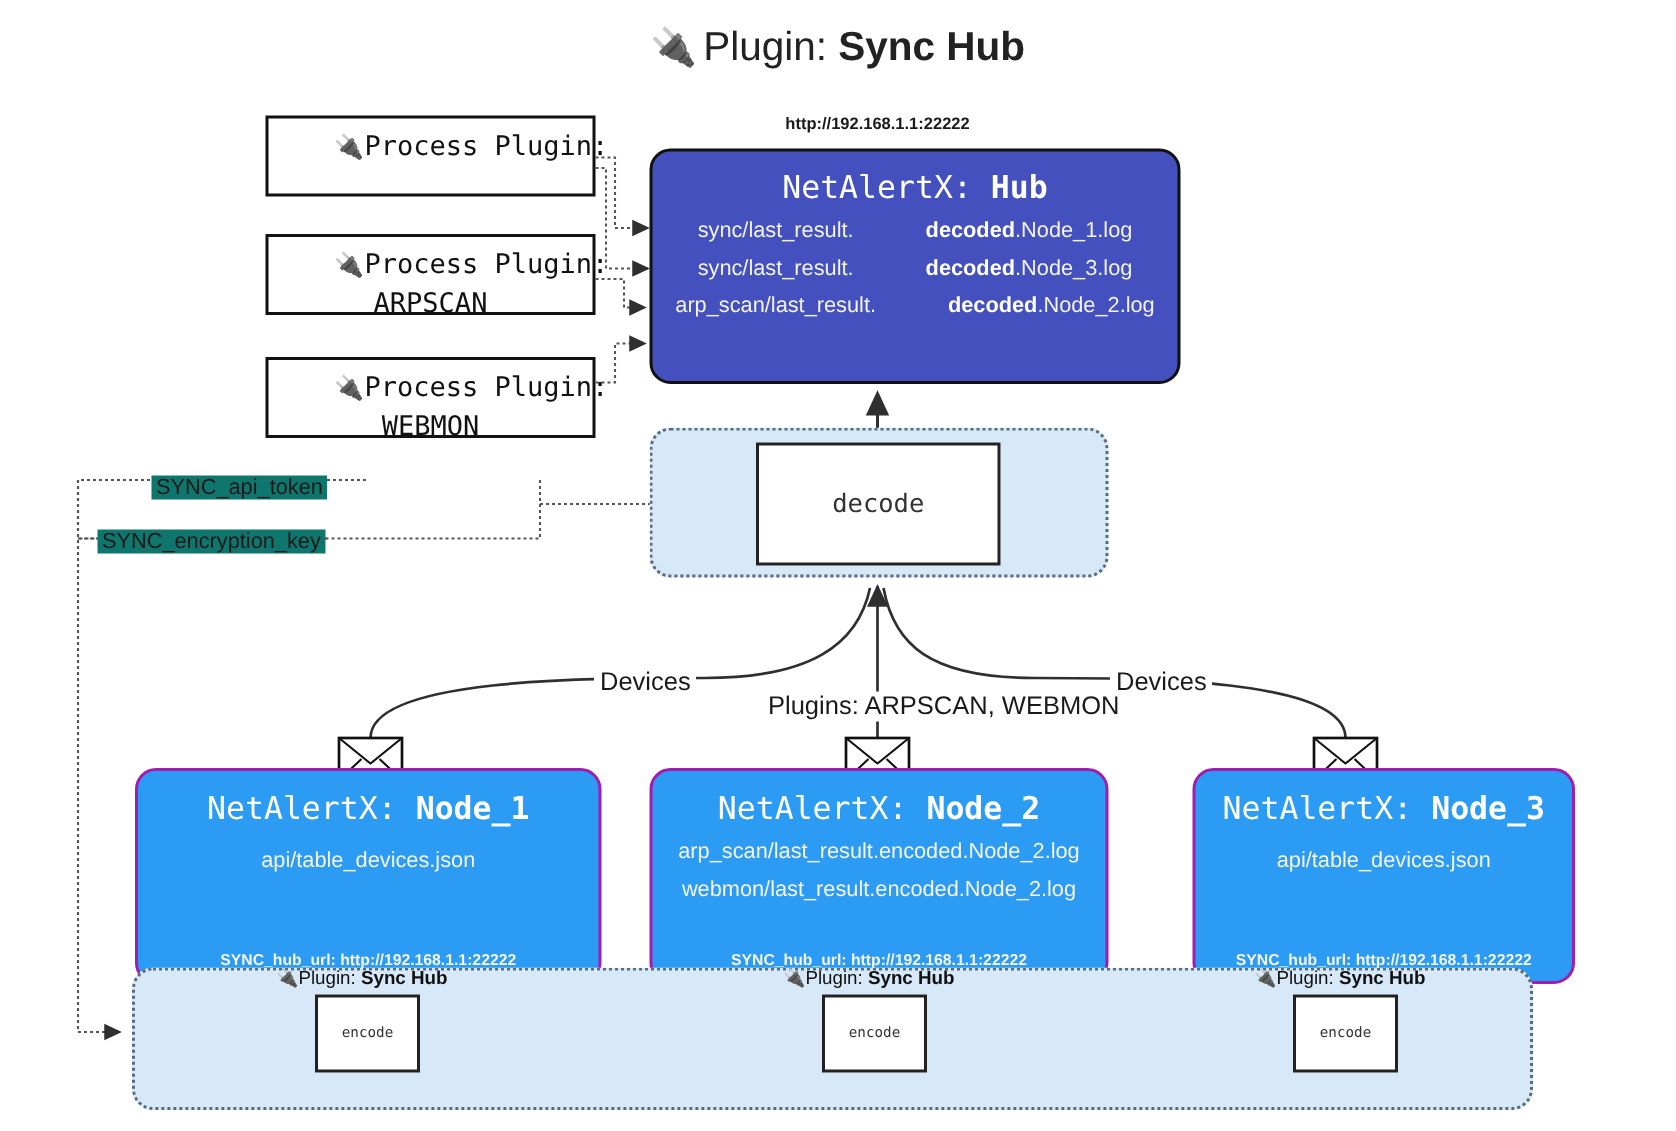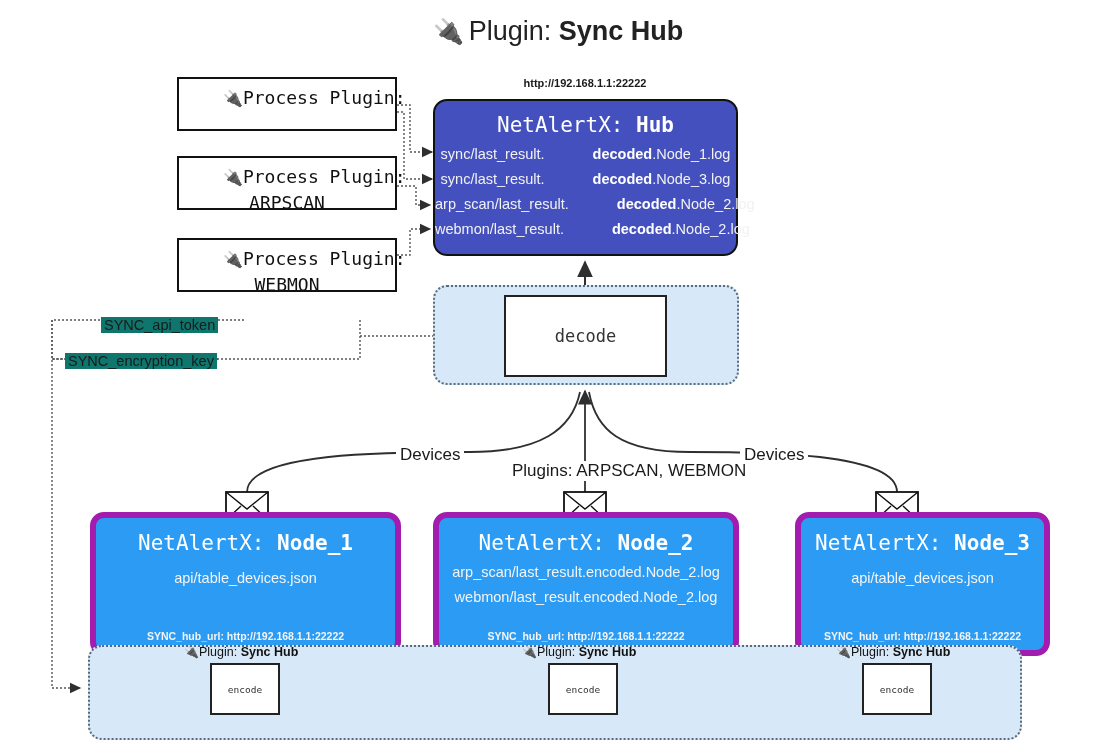--- a/index.html
+++ b/index.html
@@ -63,21 +63,21 @@
   #hub-url {
     left: 435px; top: 77px; width: 300px;
     text-align: center;
     font-size: 11px;
     font-weight: bold;
     color: #1a1a1a;
     white-space: nowrap;
   }
   #hub-box {
     left: 433px; top: 99px;
-    width: 305px; height: 157px;
+    width: 354px; height: 157px;
     background: #4350BD;
     border: 2px solid #111111;
     border-radius: 14px;
     box-sizing: border-box;
   }
   #hub-title {
     position: absolute;
     left: 0; top: 12px; width: 100%;
     text-align: center;
     font-family: "DejaVu Sans Mono", "Liberation Mono", monospace;
@@ -141,21 +141,21 @@
     white-space: nowrap;
     padding: 0 4px;
   }
   #lbl-dev-left  { left: 396px; top: 445px; }
   #lbl-dev-right { left: 740px; top: 445px; }
   #lbl-plugins   { left: 508px; top: 461px; }
 
   
   .node-box {
     background: #2B9BF4;
-    border: 6px solid #a21caf;
+    border: 2px solid #a21caf;
     border-radius: 14px;
     box-sizing: border-box;
     top: 512px;
     height: 144px;
   }
   .node-title {
     position: absolute;
     left: 0; top: 13px; width: 100%;
     text-align: center;
     font-family: "DejaVu Sans Mono", "Liberation Mono", monospace;
@@ -301,21 +301,20 @@
 
   <div class="abs" id="hub-box">
     <div id="hub-title"><span>NetAlertX: </span><span class="b">Hub</span></div>
 
     <div class="hub-line" style="top:45px;"><span>sync/last_result.</span><b>decoded</b><span>.Node_1.log</span></div>
 
     <div class="hub-line" style="top:70px;"><span>sync/last_result.</span><b>decoded</b><span>.Node_3.log</span></div>
 
     <div class="hub-line" style="top:95px;"><span>arp_scan/last_result.</span><b>decoded</b><span>.Node_2.log</span></div>
 
-    <div class="hub-line" style="top:120px;"><span>webmon/last_result.</span><b>decoded</b><span>.Node_2.log</span></div>
   </div>
 
   <div class="abs" id="decode-wrap"></div>
   <div class="abs" id="decode-box">
     <span>decode</span>
   </div>
 
   <div class="abs key-label" id="key-api">SYNC_api_token</div>
   <div class="abs key-label" id="key-enc">SYNC_encryption_key</div>
 

